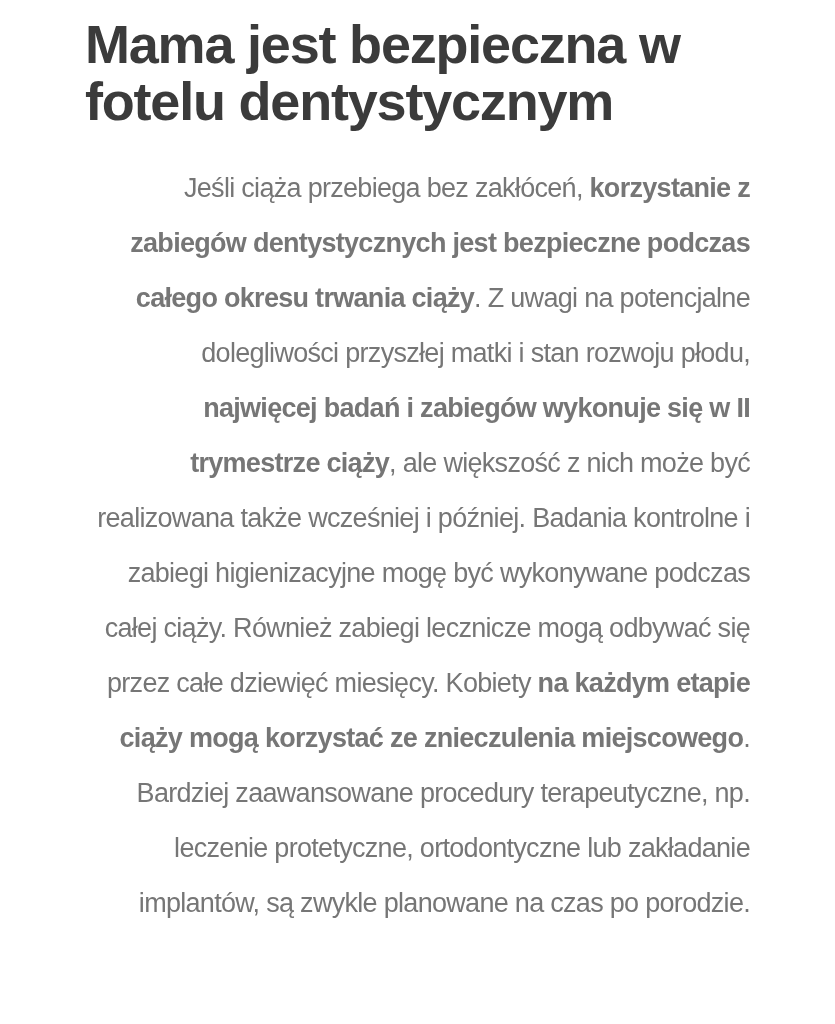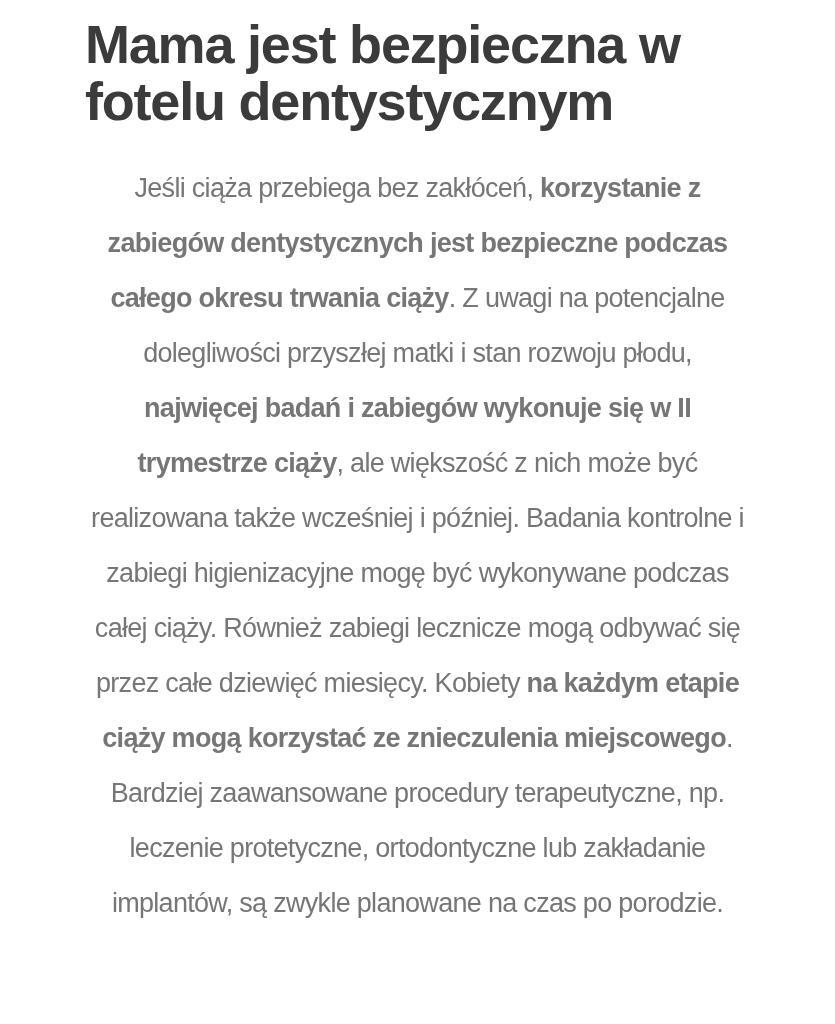--- a/index.html
+++ b/index.html
@@ -26,21 +26,21 @@
     letter-spacing: -1.2px;
     color: #3b3b3b;
   }
   .article-paragraph {
     margin: 31px 0 0 0;
     font-size: 27px;
     line-height: 55px;
     letter-spacing: -0.7px;
     font-weight: 400;
     color: #767676;
-    text-align: center;
+    text-align: right;
   }
   .article-paragraph .run.bold {
     font-weight: 700;
   }
 </style>
 </head>
 <body>
 
 <div class="page" style="background: rgb(255, 255, 255);">
   <h1 class="article-title" style="color: rgb(59, 59, 59);">Mama jest bezpieczna w fotelu dentystycznym</h1>

